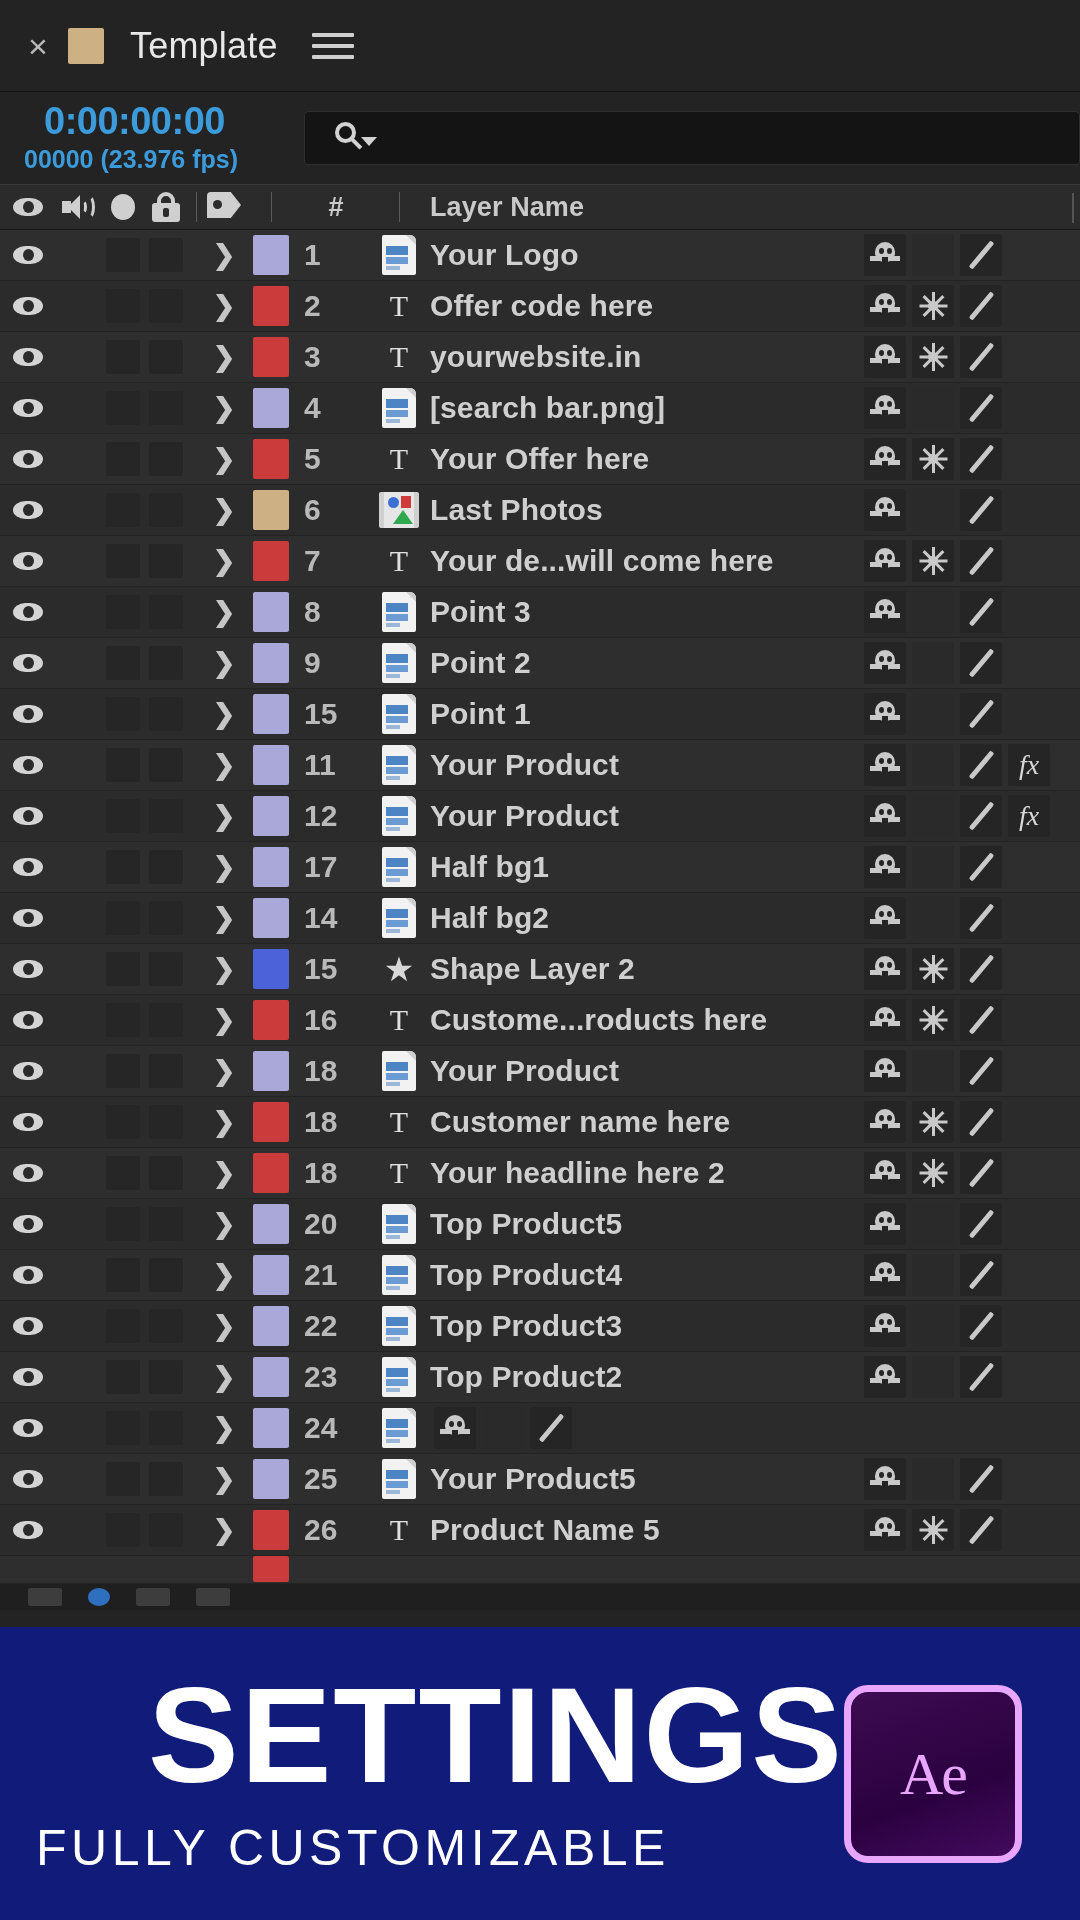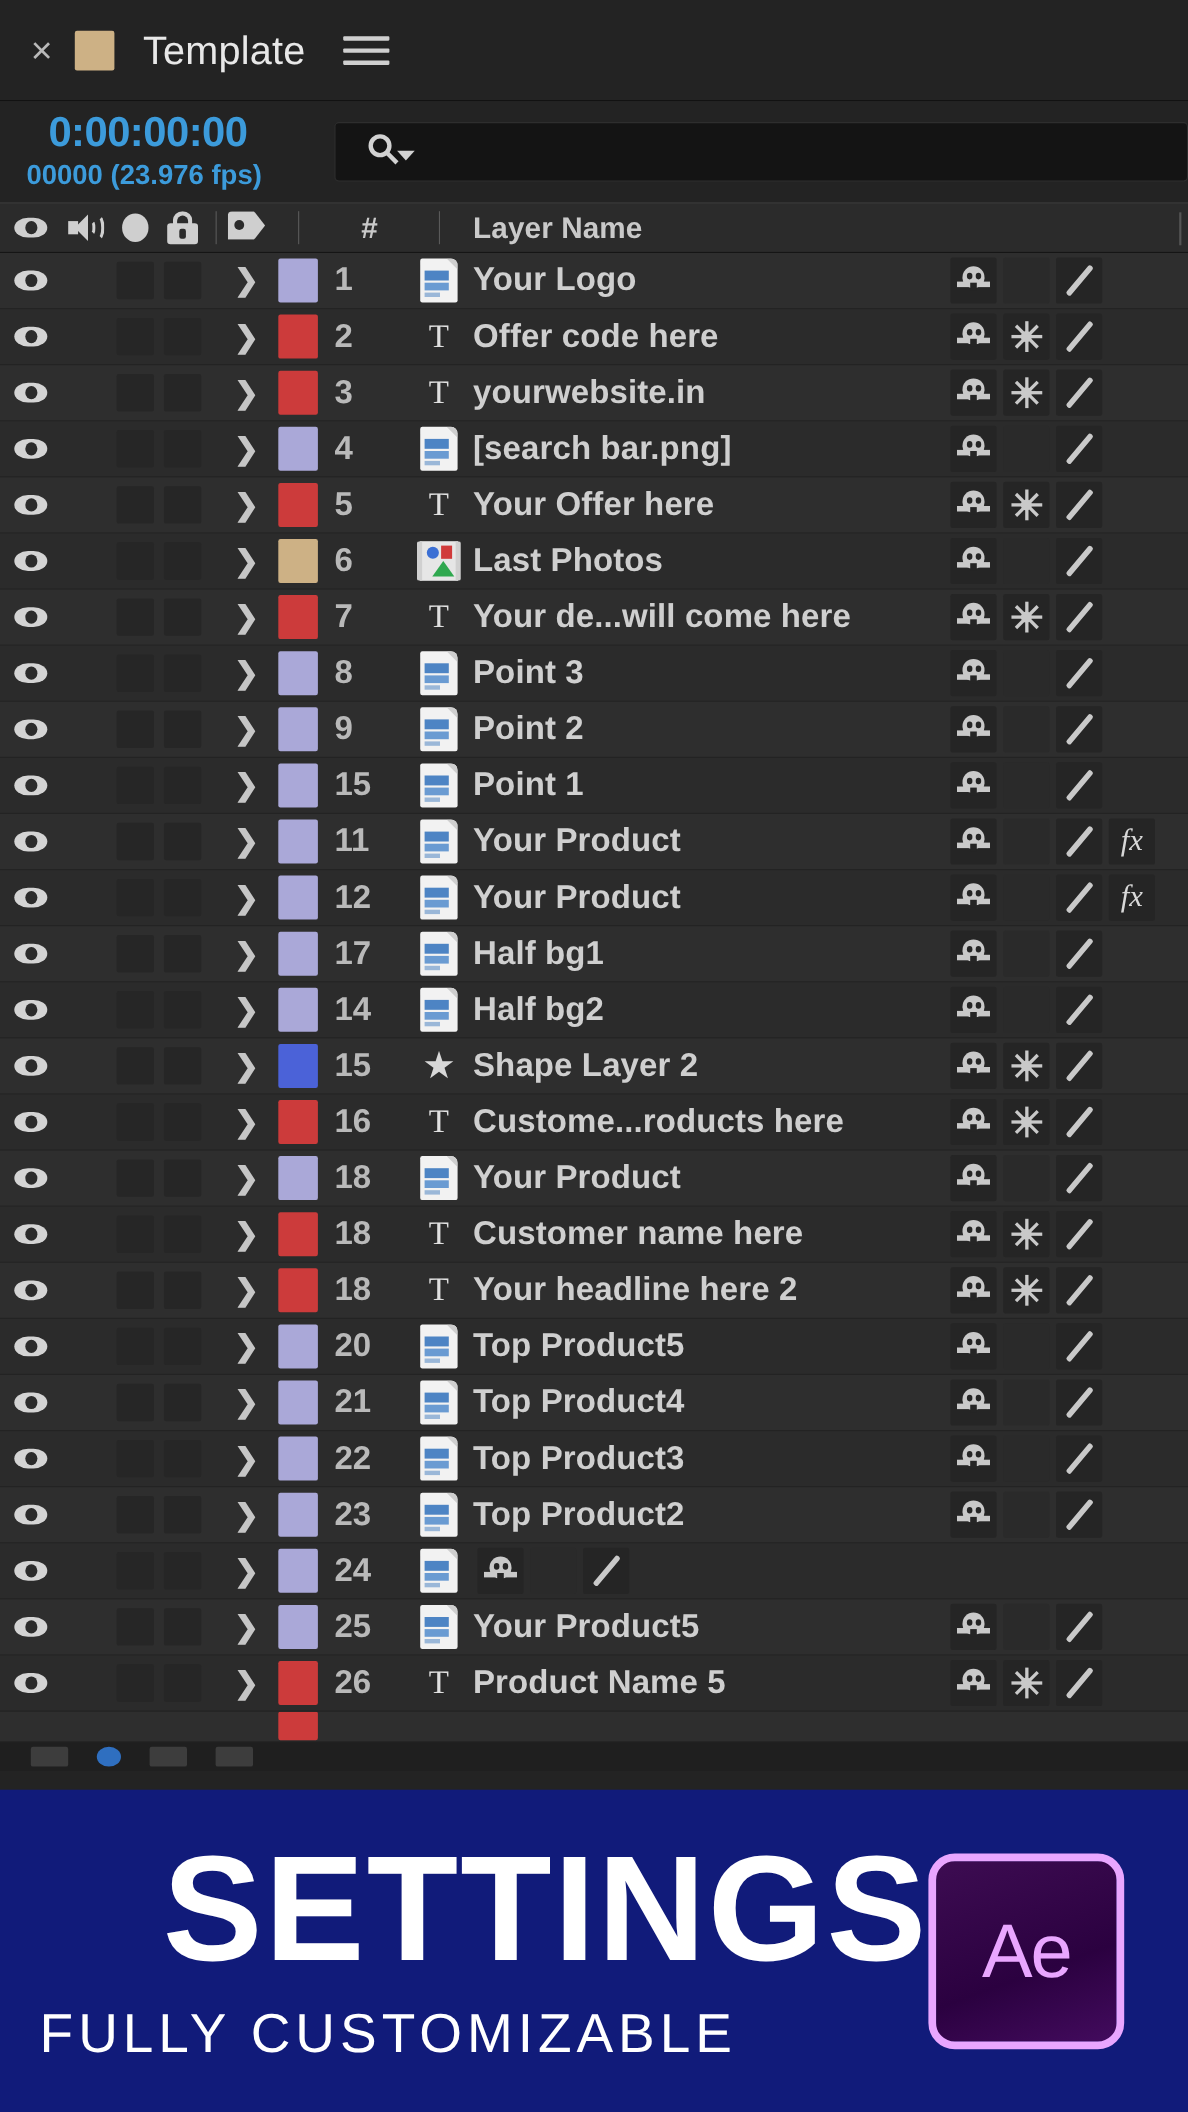--- a/index.html
+++ b/index.html
@@ -249,22 +249,22 @@
     color: #ffffff; font-size: 50px; font-weight: 400; letter-spacing: 4.5px;
     margin-top: 18px;
   }
   .ae-logo {
     width: 178px; height: 178px; margin-right: 58px;
     border: 7px solid #e9a6ff; border-radius: 24px;
     background: linear-gradient(160deg, #3d0c52 0%, #2b0140 60%, #430b5e 100%);
     display: flex; align-items: center; justify-content: center;
   }
   .ae-text {
-    color: #e9a6ff; font-size: 69px; font-weight: 400; line-height: 1;
-    font-family: Liberation Sans, sans-serif; letter-spacing: -2px;
+    color: #e9a6ff; font-size: 60px; font-weight: 400; line-height: 1;
+    font-family: Liberation Serif, serif; letter-spacing: -2px;
   }
 </style>
 </head>
 <body>
 
 <div id="app">
 
   <div class="tabbar">
     <div class="tab-close">×</div>
     <div class="tab-swatch"></div>

